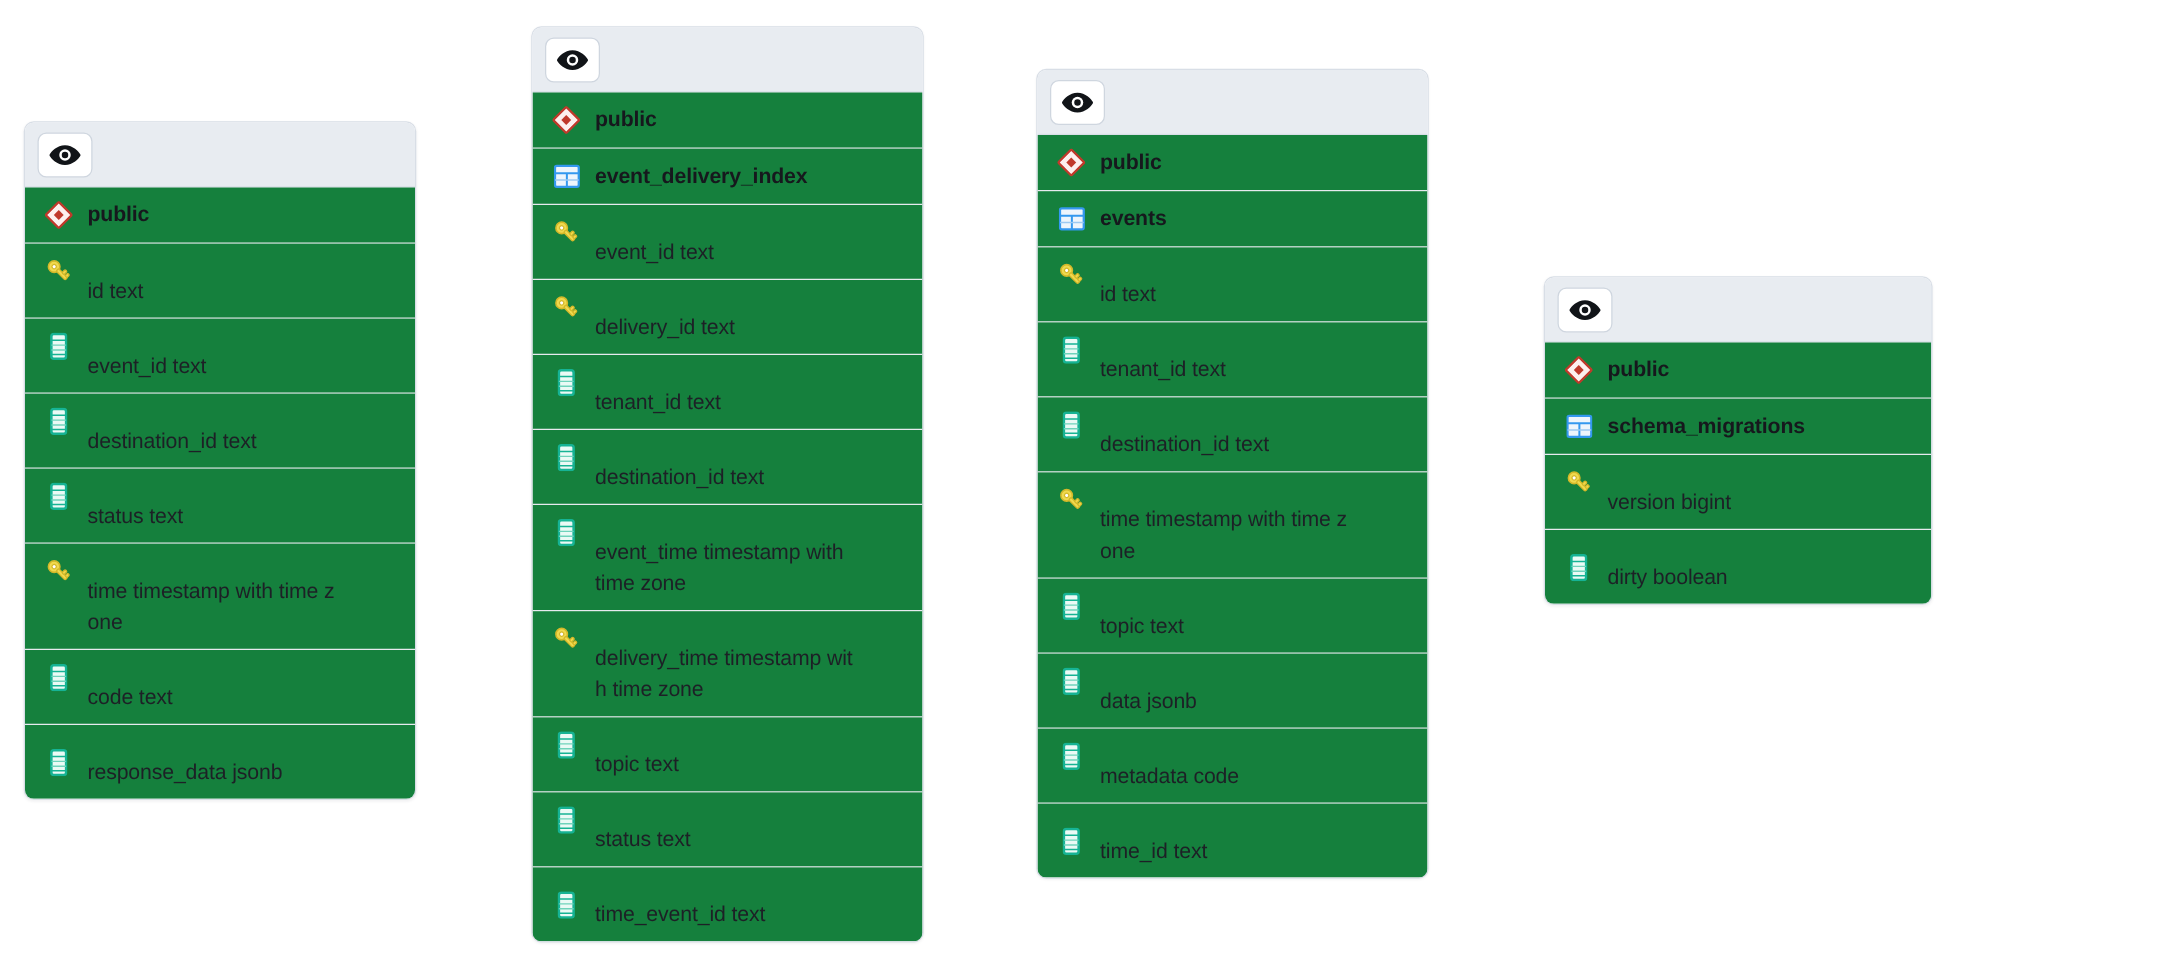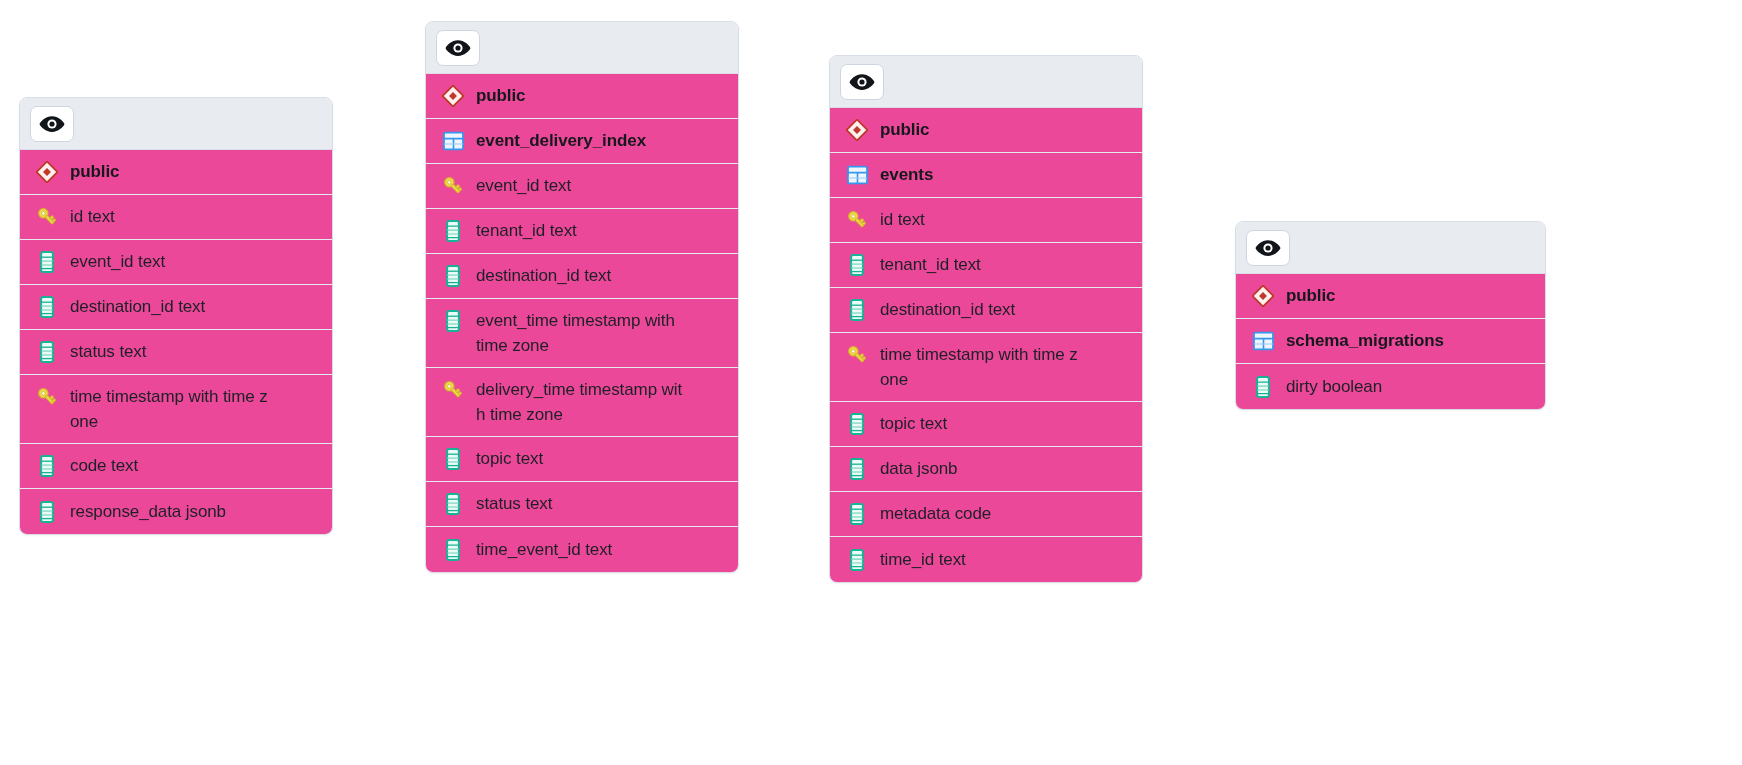--- a/index.html
+++ b/index.html
@@ -54,21 +54,21 @@
   }
   .eye-button svg { display: block; }
 
   .row {
     display: flex;
     align-items: flex-start;
     gap: 12px;
     padding: 9px 14px 9px 16px;
     border-bottom: 1px solid #e7eaef;
     min-height: 45px;
-    background: #ec4899;
+    background: #15803d;
   }
   .row:last-child { border-bottom: none; align-items: center; }
 
   .row-icon {
     flex: 0 0 auto;
     width: 22px;
     height: 23px;
     display: flex;
     align-items: center;
     justify-content: center;
@@ -84,20 +84,21 @@
     white-space: pre-line;
     word-break: break-all;
   }
   .row.schema .row-label,
   .row.table-name .row-label {
     font-weight: bold;
     color: #16181d;
   }
   .row.column .row-label {
     font-weight: normal;
+    margin-top: 16px;
   }
 </style>
 </head>
 <body>
 
 <div class="canvas">
     <div class="table-card" style="left: 19px; top: 97px; width: 314px;">
       <div class="card-header">
         <div class="eye-button">
           <span>
@@ -249,20 +250,34 @@
               <rect x="9.6" y="9.4" width="2.8" height="10.2" rx="1.1" fill="#f0d94e" stroke="#d4b829" stroke-width="1.1"></rect>
               <rect x="12" y="13.6" width="3.6" height="2.3" rx="0.9" fill="#f0d94e" stroke="#d4b829" stroke-width="1"></rect>
               <rect x="12" y="17.1" width="3" height="2.2" rx="0.9" fill="#f0d94e" stroke="#d4b829" stroke-width="1"></rect>
             </g>
           </svg>
         </span>
         <span class="row-label">event_id text</span>
       </div>
       <div class="row column">
         <span class="row-icon">
+          <svg width="22" height="22" viewBox="0 0 22 22">
+            <g transform="rotate(-45 11 11)">
+              <circle cx="11" cy="5.8" r="4.6" fill="#f0d94e" stroke="#d4b829" stroke-width="1.3"></circle>
+              <circle cx="11" cy="5.8" r="1.7" fill="#ffffff" stroke="#d4b829" stroke-width="0.9"></circle>
+              <rect x="9.6" y="9.4" width="2.8" height="10.2" rx="1.1" fill="#f0d94e" stroke="#d4b829" stroke-width="1.1"></rect>
+              <rect x="12" y="13.6" width="3.6" height="2.3" rx="0.9" fill="#f0d94e" stroke="#d4b829" stroke-width="1"></rect>
+              <rect x="12" y="17.1" width="3" height="2.2" rx="0.9" fill="#f0d94e" stroke="#d4b829" stroke-width="1"></rect>
+            </g>
+          </svg>
+        </span>
+        <span class="row-label">delivery_id text</span>
+      </div>
+      <div class="row column">
+        <span class="row-icon">
           <svg width="14" height="22" viewBox="0 0 14 22">
             <rect x="1.1" y="1.1" width="11.8" height="19.8" rx="2" fill="#eafaf5" stroke="#16b394" stroke-width="2"></rect>
             <line x1="1.1" y1="6.2" x2="12.9" y2="6.2" stroke="#16b394" stroke-width="1.3"></line>
             <line x1="1.1" y1="10.1" x2="12.9" y2="10.1" stroke="#6fd3bb" stroke-width="1.1"></line>
             <line x1="1.1" y1="14" x2="12.9" y2="14" stroke="#6fd3bb" stroke-width="1.1"></line>
             <line x1="1.1" y1="17.6" x2="12.9" y2="17.6" stroke="#16b394" stroke-width="1.3"></line>
           </svg>
         </span>
         <span class="row-label">tenant_id text</span>
       </div>
@@ -504,20 +519,34 @@
             <rect x="1" y="1.6" width="19" height="16.8" rx="1.4" fill="#eef5fc" stroke="#3498ef" stroke-width="1.8"></rect>
             <line x1="1" y1="7.6" x2="20" y2="7.6" stroke="#3498ef" stroke-width="1.6"></line>
             <line x1="10.5" y1="7.6" x2="10.5" y2="18.4" stroke="#3498ef" stroke-width="1.6"></line>
             <line x1="1" y1="13" x2="20" y2="13" stroke="#9cc9f2" stroke-width="1.2"></line>
           </svg>
         </span>
         <span class="row-label">schema_migrations</span>
       </div>
       <div class="row column">
         <span class="row-icon">
+          <svg width="22" height="22" viewBox="0 0 22 22">
+            <g transform="rotate(-45 11 11)">
+              <circle cx="11" cy="5.8" r="4.6" fill="#f0d94e" stroke="#d4b829" stroke-width="1.3"></circle>
+              <circle cx="11" cy="5.8" r="1.7" fill="#ffffff" stroke="#d4b829" stroke-width="0.9"></circle>
+              <rect x="9.6" y="9.4" width="2.8" height="10.2" rx="1.1" fill="#f0d94e" stroke="#d4b829" stroke-width="1.1"></rect>
+              <rect x="12" y="13.6" width="3.6" height="2.3" rx="0.9" fill="#f0d94e" stroke="#d4b829" stroke-width="1"></rect>
+              <rect x="12" y="17.1" width="3" height="2.2" rx="0.9" fill="#f0d94e" stroke="#d4b829" stroke-width="1"></rect>
+            </g>
+          </svg>
+        </span>
+        <span class="row-label">version bigint</span>
+      </div>
+      <div class="row column">
+        <span class="row-icon">
           <svg width="14" height="22" viewBox="0 0 14 22">
             <rect x="1.1" y="1.1" width="11.8" height="19.8" rx="2" fill="#eafaf5" stroke="#16b394" stroke-width="2"></rect>
             <line x1="1.1" y1="6.2" x2="12.9" y2="6.2" stroke="#16b394" stroke-width="1.3"></line>
             <line x1="1.1" y1="10.1" x2="12.9" y2="10.1" stroke="#6fd3bb" stroke-width="1.1"></line>
             <line x1="1.1" y1="14" x2="12.9" y2="14" stroke="#6fd3bb" stroke-width="1.1"></line>
             <line x1="1.1" y1="17.6" x2="12.9" y2="17.6" stroke="#16b394" stroke-width="1.3"></line>
           </svg>
         </span>
         <span class="row-label">dirty boolean</span>
       </div>

